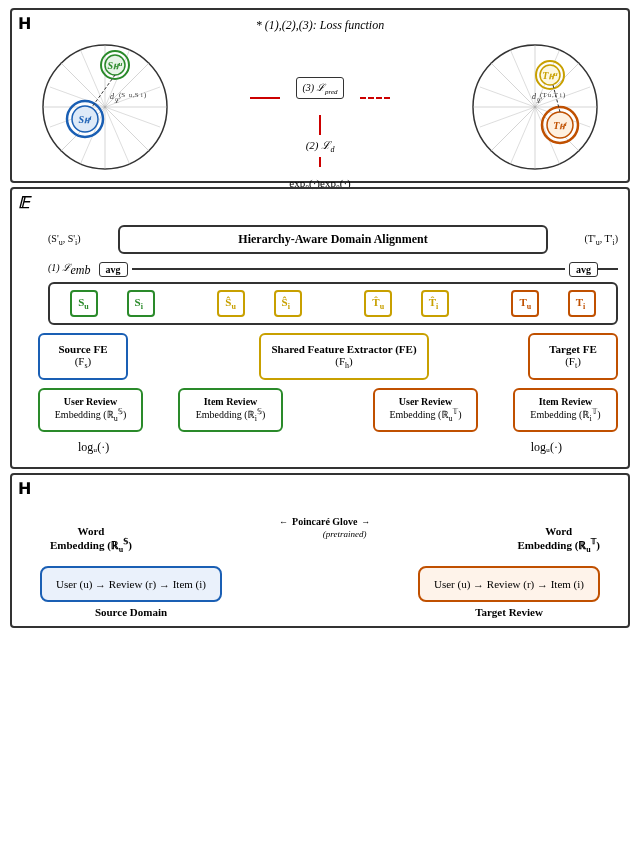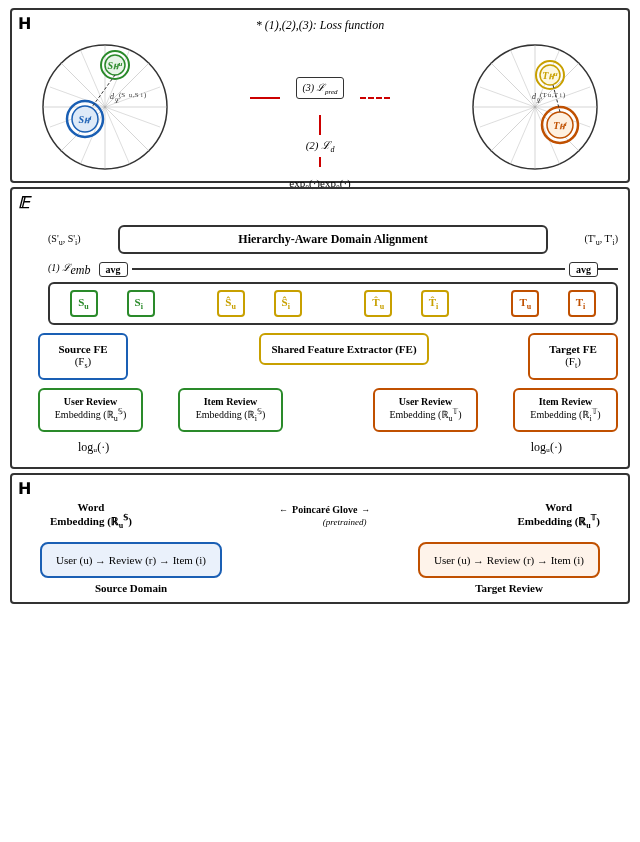--- a/index.html
+++ b/index.html
@@ -172,20 +172,21 @@
       justify-content: space-between;
       align-items: center;
       padding: 4px 20px 4px 30px;
       margin-bottom: 8px;
     }
 
     .word-emb-box {
       text-align: center;
       font-size: 11px;
       font-weight: bold;
+      margin-top: 24px;
     }
 
     .poincare-arrow {
       display: flex;
       flex-direction: column;
       align-items: center;
       font-size: 10px;
       gap: 2px;
     }
 
@@ -346,20 +347,21 @@
       <div class="emb-box orange">T<sub>i</sub></div>
     </div>
 
     <div class="fe-row">
       <div class="fe-box blue-border">
         <div>Source FE</div>
         <div style="font-weight:normal;">(F<sub>s</sub>)</div>
       </div>
       <div class="fe-box yellow-border" style="min-width:160px;">
         <div>Shared Feature Extractor (FE)</div>
+        <div style="font-weight:normal;">(F<sub>h</sub>)</div>
       </div>
       <div class="fe-box orange-border">
         <div>Target FE</div>
         <div style="font-weight:normal;">(F<sub>t</sub>)</div>
       </div>
     </div>
 
     <div class="review-emb-row" style="margin-top:8px;">
       <div class="review-emb-box green-border" style="border-color:#2a8a2a;">
         <div style="font-weight:bold;font-size:10px;">User Review</div>

